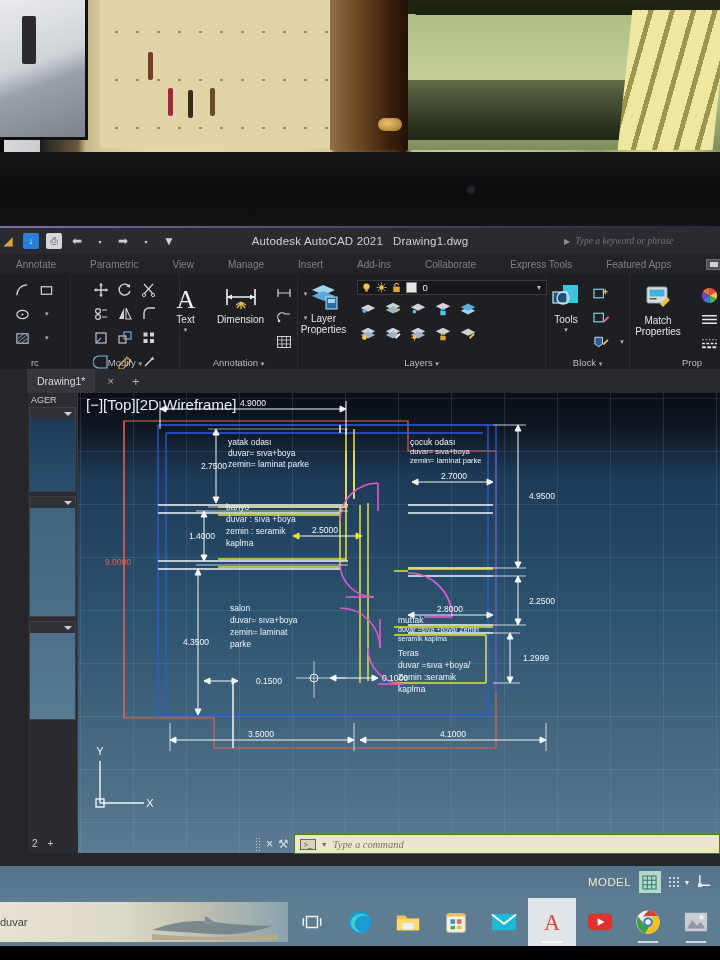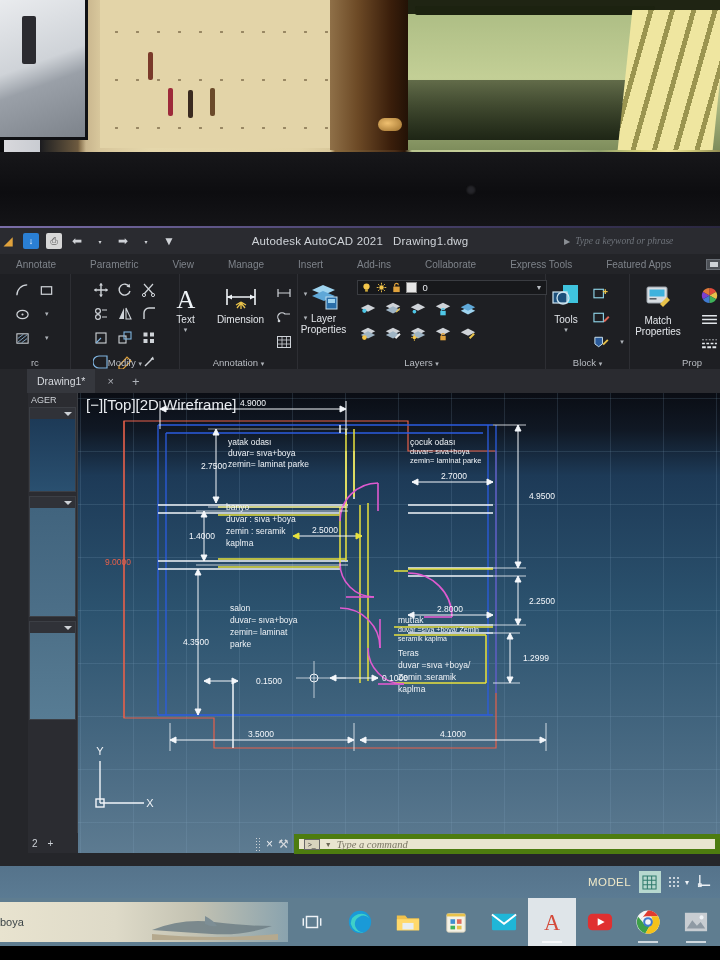--- a/index.html
+++ b/index.html
@@ -218,21 +218,21 @@
   .cmdwrap {
     position:absolute; left:255px; top:607px; width:465px; height:22px;
     display:flex; align-items:center; gap:5px;
   }
   .cmd-grip { width:6px; height:14px;
      background-image: radial-gradient(circle, #cdd1d6 .8px, transparent 1px);
      background-size: 3px 3px; }
   .cmd-x { color:#e8ebef; font-size:12px; }
   .cmd-wr { color:#d6d9de; font-size:12px; }
   .cmdbox {
-    flex:1; height:20px; background:#e9e5cf; border:5px solid #4d7c0f;
+    flex:1; height:20px; background:#e9e5cf; border:1px solid #4d7c0f;
     display:flex; align-items:center; gap:5px; padding:0 5px;
   }
   .cmd-icon { width:16px; height:11px; border:1px solid #666; background:#d7d3bd;
               color:#333; font-size:7px; display:flex; align-items:center; justify-content:center; }
   .cmd-cv { color:#6b6754; font-size:7px; }
   .cmd-ph { color:#7a7664; font-size:10.5px; font-style:italic;
             font-family:"Liberation Serif", serif; }
 
   
   .statusbar {
@@ -984,21 +984,21 @@
         <svg width="15" height="15" viewBox="0 0 16 16">
             <path d="M3 2 v11 h11" stroke="#eef2f6" stroke-width="1.5" fill="none"></path>
             <rect x="1.5" y="11.5" width="3" height="3" stroke="#eef2f6" stroke-width="1" fill="none"></rect>
           </svg>
       </span>
     </div>
   </div>
 
   <div class="taskbar">
     <div class="tb-search">
-      <span class="sq" style="margin-left:0px;color:#3c4548;font-size:11px;">boya</span>
+      <span class="sq" style="margin-left:0px;color:#3c4548;font-size:11px;">duvar</span>
       <svg class="tb-shark" viewBox="0 0 130 30">
         <path d="M2 20 q30-12 62-8 t58 4 q-28 10 -60 8 t-60-4z" fill="#6e7f86" opacity=".85"></path>
         <path d="M55 6 q8 4 12 10 -6 1 -12-2z" fill="#7d8e95"></path>
         <path d="M2 24 q60 6 126 0 v6 h-126z" fill="#b5a98e"></path>
       </svg>
     </div>
     <div class="tb-icons">
       <div class="tbi">
         <svg width="22" height="22" viewBox="0 0 24 24">
             <rect x="6" y="6" width="12" height="12" stroke="#eef2f6" stroke-width="1.6" fill="none"></rect>

